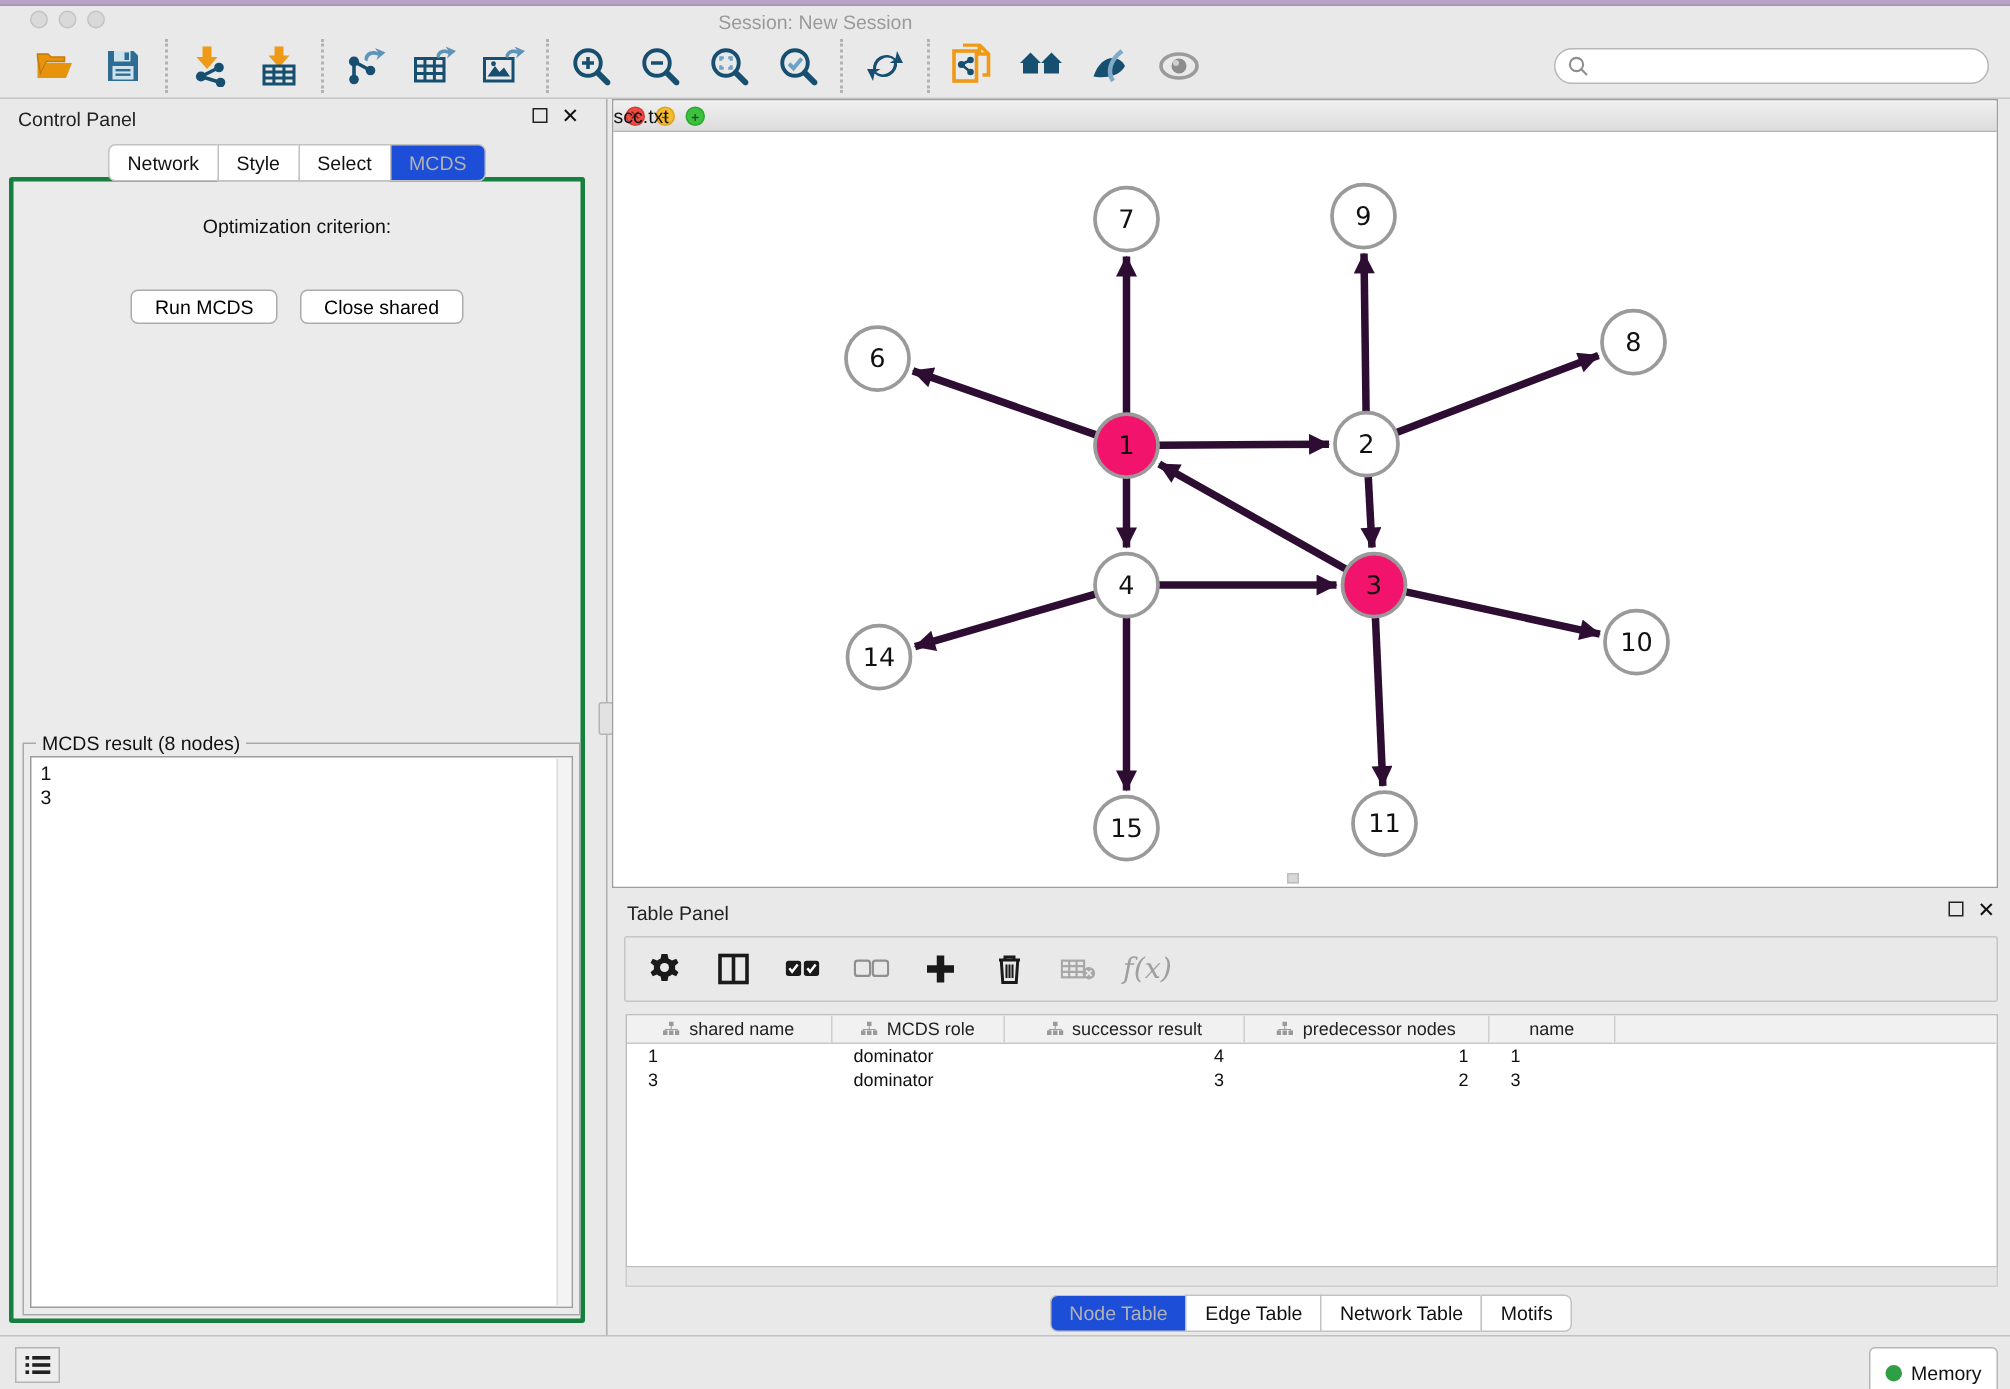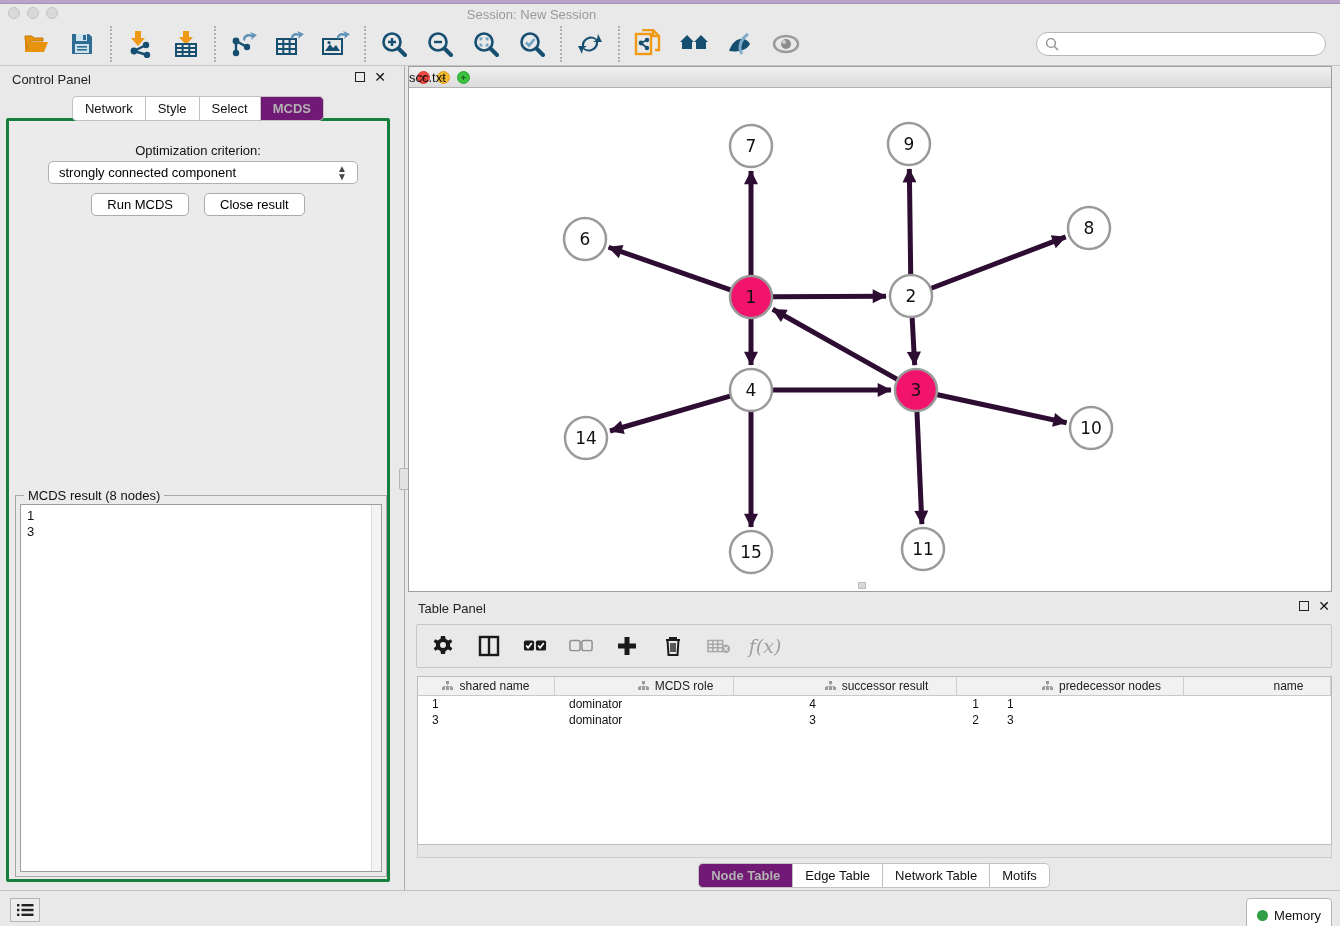--- a/index.html
+++ b/index.html
@@ -1,21 +1,21 @@
 <!DOCTYPE html>
 <html><head>
 <meta charset="utf-8">
 <style>
   * { margin:0; padding:0; box-sizing:border-box; }
   html,body { width:1340px; height:926px; }
   body { font-family:"Liberation Sans","DejaVu Sans",sans-serif; background:#e9e9e9; position:relative; overflow:hidden; }
 
   
   .top-accent { position:absolute; left:0; top:0; width:1340px; height:4px; background:#b9a3c9; border-bottom:1px solid #a890ba; }
-  .titlebar { position:absolute; left:0; top:4px; width:1063px; height:18px; }
+  .titlebar { position:absolute; left:12px; top:4px; width:1063px; height:18px; }
   .traffic-dots { position:absolute; left:8px; top:3px; display:flex; gap:7px; }
   .tdot { width:12px; height:12px; border-radius:50%; background:#d9d9d9; border:1px solid #c3c3c3; }
   .win-title { position:absolute; left:0; right:0; top:3px; text-align:center; font-size:13px; color:#9a9a9a; }
 
   
   .toolbar { position:absolute; left:0; top:22px; width:1340px; height:44px; border-bottom:1px solid #c6c6c6; display:flex; align-items:center; padding:0 8px; }
   .tb-group { display:flex; align-items:center; gap:16px; padding:0 13px; }
   .tb-sep { width:0; height:36px; border-left:2px dotted #b2b2b2; }
   .tb-icon { width:30px; height:30px; display:flex; align-items:center; justify-content:center; cursor:pointer; }
   .tb-icon svg { display:block; }
@@ -28,21 +28,21 @@
   .panel-header { position:absolute; left:0; top:0; width:100%; height:28px; }
   .panel-title { position:absolute; left:12px; top:6px; font-size:13px; color:#222; }
   .panel-btns { position:absolute; right:10px; top:6px; display:flex; gap:9px; align-items:center; }
   .float-btn { width:10px; height:10px; border:1.6px solid #222; background:transparent; }
   .close-btn { font-size:14px; font-weight:bold; color:#111; line-height:10px; cursor:pointer; }
 
   .cp-tabs { position:absolute; left:0; top:30px; width:100%; display:flex; justify-content:center; z-index:3; }
   .tab { font-size:13px; padding:4px 12px; background:#fff; border:1px solid #c2c2c2; border-right:none; color:#111; cursor:pointer; }
   .tab:first-child { border-radius:5px 0 0 5px;padding-left:12px; }
   .tab:last-child { border-right:1px solid #c2c2c2; border-radius:0 5px 5px 0; }
-  .tab.selected { background:#701a75; color:#b2b2b2;font-weight:bold; }
+  .tab.selected { background:#1d4ed8; color:#b2b2b2; }
   .cp-content { position:absolute; left:6px; top:52px; width:384px; height:764px; background:#ebebeb; border:3px solid #15803d; border-radius:2px; }
   .opt-label { position:absolute; left:0; width:100%; top:22px; text-align:center; font-size:13px; color:#111; }
   .dropdown { position:absolute; left:39px; top:40px; width:310px; height:23px; background:#fff; border:1px solid #b0b0b0; border-radius:5px; display:flex; align-items:center; padding:0 10px; font-size:13px; cursor:pointer; }
   .dropdown .dd-text { flex:1; }
   .dd-arrows { font-size:10px; color:#444; line-height:8px; display:flex; flex-direction:column; align-items:center; }
   .cp-buttons { position:absolute; left:0; top:72px; width:100%; display:flex; justify-content:center; gap:15px; }
   .push-btn { background:#fff; border:1px solid #ababab; border-radius:5px; font-size:13px; padding:3px 15px; cursor:pointer; font-family:inherit; }
 
   .result-box { position:absolute; left:6px; top:374px; width:372px; height:382px; border:1px solid #a9a9a9; background:transparent; }
   .result-legend { position:absolute; left:8px; top:-8px; background:#ebebeb; padding:0 4px; font-size:13px; color:#111; }
@@ -65,21 +65,21 @@
   .net-canvas svg { position:absolute; left:0; top:0; }
   .net-grip { position:absolute; left:449px; bottom:2px; width:8px; height:7px; background:#d8d8d8; border:1px solid #bdbdbd; }
 
   
   .table-panel { position:absolute; left:408px; top:595px; width:932px; height:295px; }
   .tp-toolbar { position:absolute; left:8px; top:29px; width:916px; height:44px; border:1px solid #c6c6c6; border-radius:2px; display:flex; align-items:center; gap:22px; padding:0 14px; background:#e9e9e9; }
   .tp-icon { width:24px; height:24px; display:flex; align-items:center; justify-content:center; cursor:pointer; }
   .fx { font-family:"DejaVu Serif","Liberation Serif",serif; font-style:italic; font-size:19px; color:#9f9f9f; }
 
   .data-table { position:absolute; left:9px; top:81px; width:915px; height:169px; background:#fff; border:1px solid #bdbdbd; overflow:hidden; }
-  .dt-header { display:flex; height:19px; background:#f1f1f1; border-bottom:1px solid #c9c9c9;justify-content:space-between; }
+  .dt-header { display:flex; height:19px; background:#f1f1f1; border-bottom:1px solid #c9c9c9; }
   .dt-hcell { display:flex; align-items:center; justify-content:center; gap:6px; font-size:12px; color:#222; border-right:1px solid #cfcfcf; overflow:hidden; }
   .dt-row { display:flex; height:16px; }
   .dt-cell { font-size:12px; color:#111; padding:1px 14px 0 14px; overflow:hidden; white-space:nowrap; }
   .hier-icon { width:11px; height:10px; flex:0 0 auto; }
   .tp-hscroll { position:absolute; left:9px; top:250px; width:915px; height:13px; background:#e6e6e6; border:1px solid #cdcdcd; border-top:none; }
   .tp-tabs { position:absolute; left:0; top:268px; width:100%; display:flex; justify-content:center; }
 
   
   .statusbar { position:absolute; left:0; top:890px; width:1340px; height:36px; border-top:1px solid #c2c2c2; }
   .list-btn { position:absolute; left:10px; top:7px; width:30px; height:24px; background:#ededed; border:1px solid #b5b5b5; display:flex; align-items:center; justify-content:center; cursor:pointer; }
@@ -267,30 +267,23 @@
     </div>
   </div>
   <div class="cp-tabs" id="cp-tabs">
       <div class="tab">Network</div>
       <div class="tab">Style</div>
       <div class="tab">Select</div>
       <div class="tab selected">MCDS</div>
     </div>
   <div class="cp-content">
     <div class="opt-label">Optimization criterion:</div>
-    <div class="dropdown">
-      <span class="dd-text">strongly connected component</span>
-      <span class="dd-arrows">
-          <span>▲</span>
-          <span>▼</span>
-        </span>
-    </div>
     <div class="cp-buttons">
       <button class="push-btn">Run MCDS</button>
-      <button class="push-btn">Close result</button>
+      <button class="push-btn">Close shared</button>
     </div>
     <div class="result-box">
       <div class="result-legend">MCDS result (8 nodes)</div>
       <div class="result-area" id="result-area">
         <div class="result-scroll"></div>
       <div>1</div>
           <div>3</div>
         </div>
     </div>
   </div>

